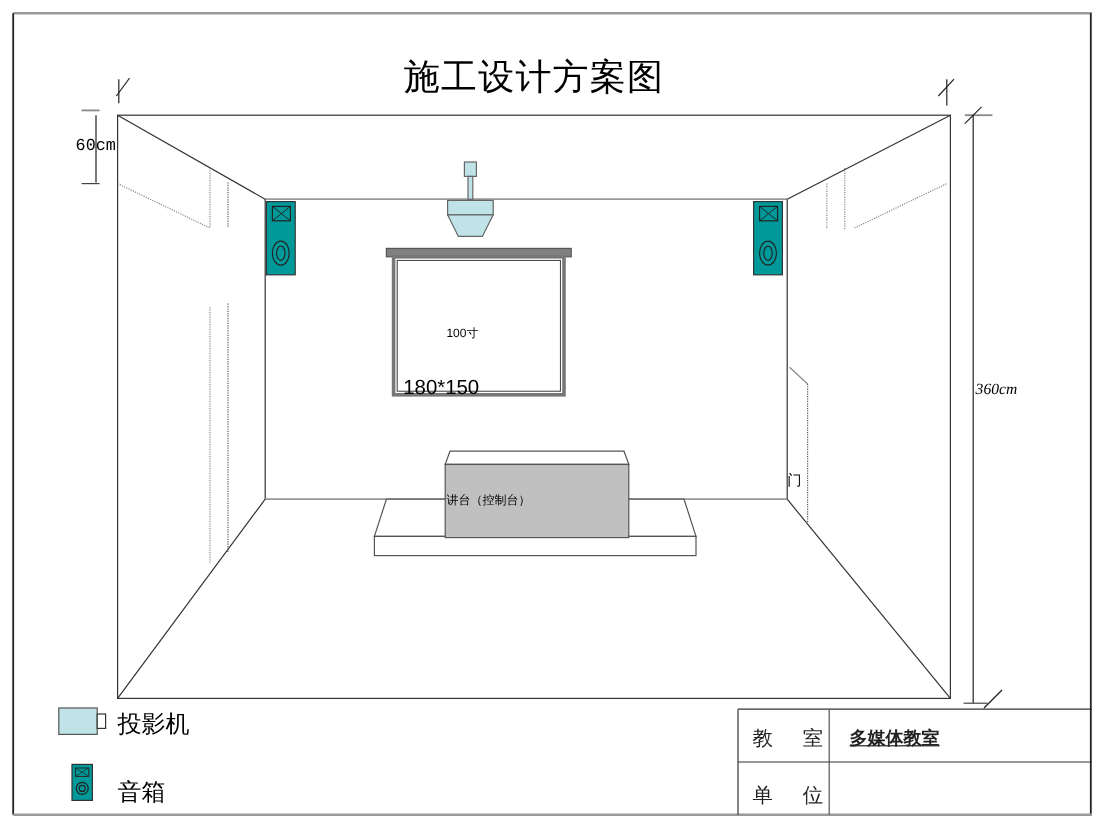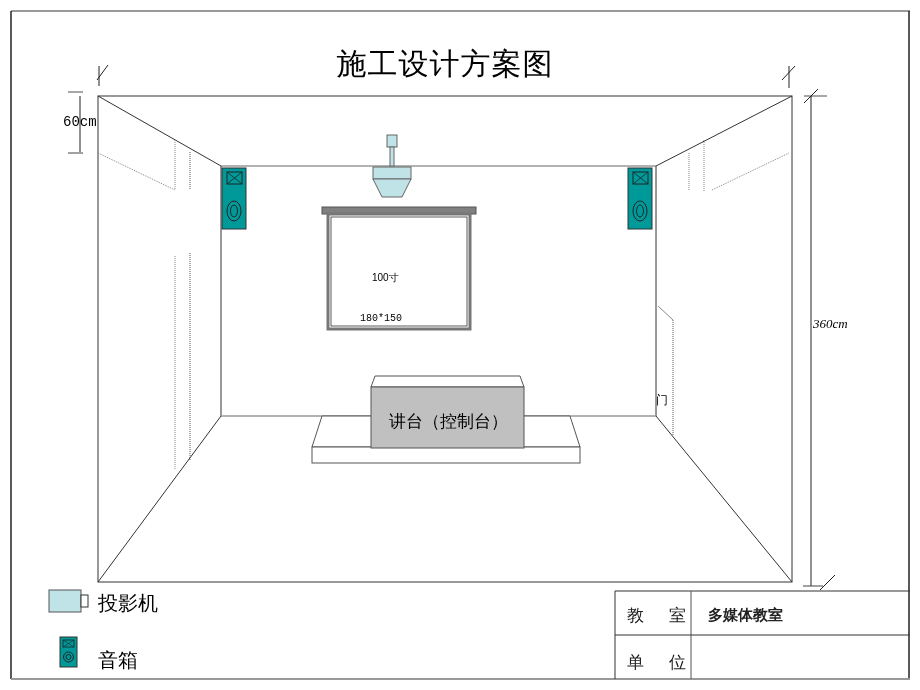--- a/index.html
+++ b/index.html
@@ -3,31 +3,31 @@
 <meta charset="utf-8">
 <style>
   html, body { margin: 0; padding: 0; background: #ffffff; }
   body { width: 920px; height: 690px; position: relative; overflow: hidden; font-family: "DejaVu Serif", "Liberation Serif", serif; }
   svg { position: absolute; left: 0; top: 0; }
   .title { position: absolute; left: 0; width: 890px; top: 44px; text-align: center; font-size: 30px; color: #000000; letter-spacing: 1px; font-family: Liberation Serif, serif; }
   .lbl { position: absolute; color: #000; white-space: nowrap; }
   .dim60 { left: 38px; top: 114px; font-size: 14px; font-family: Liberation Mono, monospace; margin-left: 25px; }
   .dim360 { left: 813px; top: 316px; font-size: 13px; font-family: "Liberation Serif", serif; font-style: italic; }
   .screen-size { left: 372px; top: 271px; font-size: 10px; font-family: "Liberation Sans", sans-serif; }
-  .screen-dim { left: 360px; top: 313px; font-size: 10px; font-family: Liberation Mono, monospace; }
-  .podium { left: 372px; top: 410px; width: 136px; text-align: right; font-size: 17px; font-family: "DejaVu Sans", sans-serif; }
+  .screen-dim { left: 336px; top: 313px; font-size: 17px; font-family: Liberation Sans, sans-serif; }
+  .podium { left: 372px; top: 410px; width: 136px; text-align: left; font-size: 10px; font-family: "DejaVu Sans", sans-serif; }
   .door { left: 656px; top: 392px; font-size: 12px; font-family: "DejaVu Sans", sans-serif; }
   .legend-proj { left: 98px; top: 590px; font-size: 20px; }
   .legend-spk { left: 98px; top: 647px; font-size: 20px; }
   .tb-cell { position: absolute; font-size: 17px; color: #222; }
   .tb-label1 { left: 627px; top: 604px; }
   .tb-label1b { left: 669px; top: 604px; }
   .tb-label2 { left: 627px; top: 651px; }
   .tb-label2b { left: 669px; top: 651px; }
-  .tb-value1 { left: 708px; top: 606px; font-size: 15px; font-weight: bold; font-family: "DejaVu Sans", sans-serif; }
+  .tb-value1 { left: 708px; top: 606px; font-size: 15px; font-weight: bold; font-family: "DejaVu Sans", sans-serif; text-decoration: underline; }
 </style>
 </head>
 <body>
 
 <svg width="920" height="690" viewBox="0 0 920 690">
 
   <line x1="11" y1="11" x2="910" y2="11" stroke="#999" stroke-width="2"></line>
   <line x1="11" y1="11" x2="11" y2="679" stroke="#222" stroke-width="1.5"></line>
   <line x1="909" y1="11" x2="909" y2="679" stroke="#222" stroke-width="1.5"></line>
   <line x1="11" y1="679" x2="910" y2="679" stroke="#999" stroke-width="2"></line>

